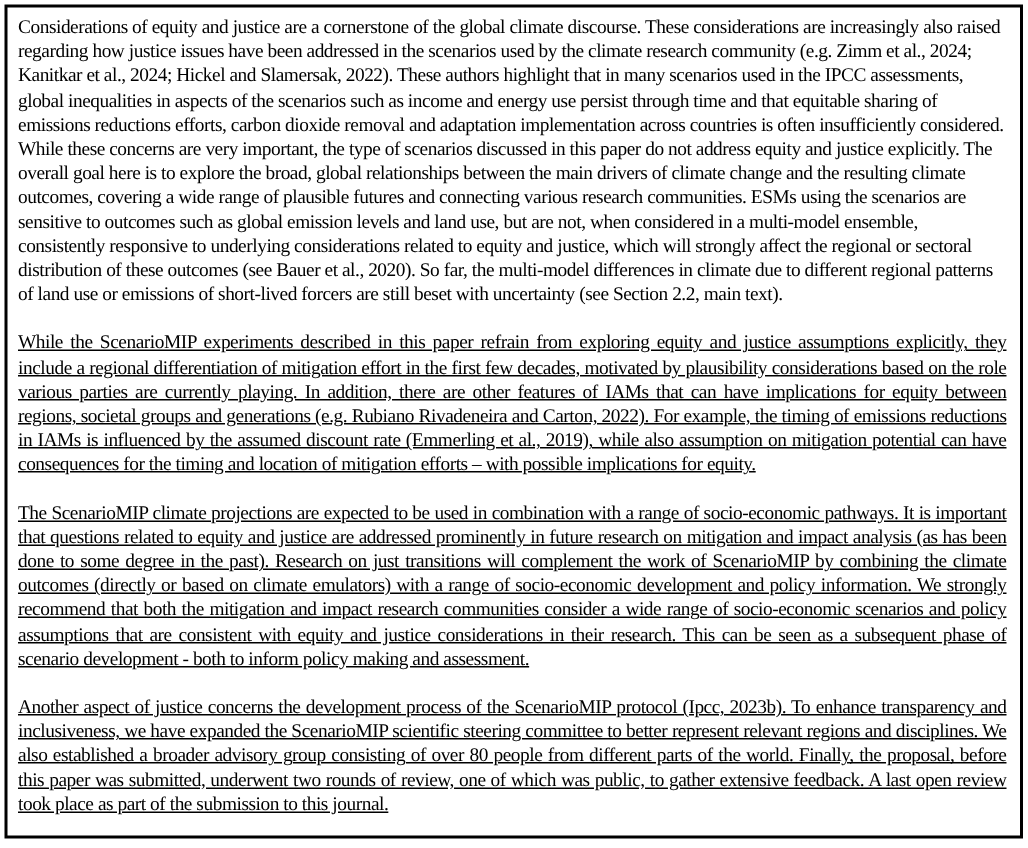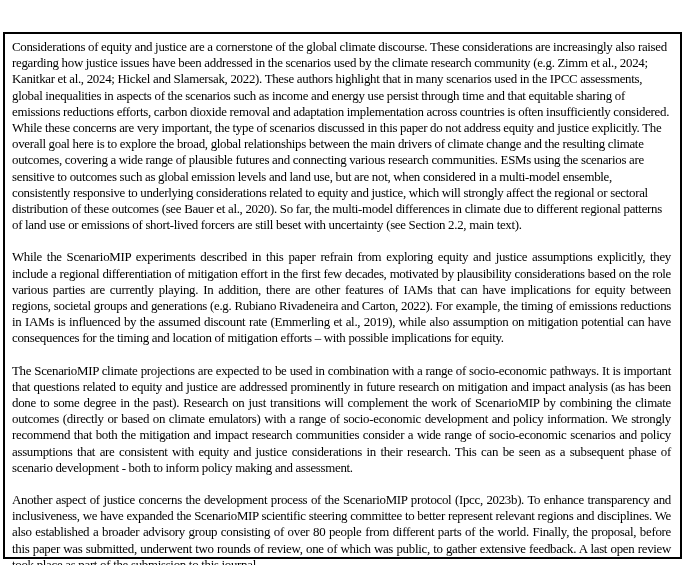--- a/index.html
+++ b/index.html
@@ -13,39 +13,39 @@
   .page {
     position: absolute;
     left: 3px;
     top: 3px;
     right: 3px;
     bottom: 6px;
     border: 2px solid #000000;
     background: #ffffff;
     box-sizing: border-box;
     padding: 5px 9px 6px 7px;
-    margin-top: 29px;
   }
   .para {
     font-family: "Liberation Serif", "DejaVu Serif", serif;
     font-size: 12.9px;
     line-height: 16.2px;
     letter-spacing: -0.3px;
     color: #000000;
     margin: 0 0 16px 0;
   }
   .para:last-child {
     margin-bottom: 0;
   }
   .align-left {
     text-align: left;
   }
   .align-justify {
     text-align: justify;
     text-justify: inter-word;
+    text-decoration: underline;
   }
 </style>
 </head>
 <body>
 
 <div class="page">
   <p class="para align-left">Considerations of equity and justice are a cornerstone of the global climate discourse. These considerations are increasingly also raised regarding how justice issues have been addressed in the scenarios used by the climate research community (e.g. Zimm et al., 2024; Kanitkar et al., 2024; Hickel and Slamersak, 2022). These authors highlight that in many scenarios used in the IPCC assessments, global inequalities in aspects of the scenarios such as income and energy use persist through time and that equitable sharing of emissions reductions efforts, carbon dioxide removal and adaptation implementation across countries is often insufficiently considered. While these concerns are very important, the type of scenarios discussed in this paper do not address equity and justice explicitly. The overall goal here is to explore the broad, global relationships between the main drivers of climate change and the resulting climate outcomes, covering a wide range of plausible futures and connecting various research communities. ESMs using the scenarios are sensitive to outcomes such as global emission levels and land use, but are not, when considered in a multi-model ensemble, consistently responsive to underlying considerations related to equity and justice, which will strongly affect the regional or sectoral distribution of these outcomes (see Bauer et al., 2020). So far, the multi-model differences in climate due to different regional patterns of land use or emissions of short-lived forcers are still beset with uncertainty (see Section 2.2, main text).</p>
   <p class="para align-justify">While the ScenarioMIP experiments described in this paper refrain from exploring equity and justice assumptions explicitly, they include a regional differentiation of mitigation effort in the first few decades, motivated by plausibility considerations based on the role various parties are currently playing. In addition, there are other features of IAMs that can have implications for equity between regions, societal groups and generations (e.g. Rubiano Rivadeneira and Carton, 2022). For example, the timing of emissions reductions in IAMs is influenced by the assumed discount rate (Emmerling et al., 2019), while also assumption on mitigation potential can have consequences for the timing and location of mitigation efforts – with possible implications for equity.</p>
   <p class="para align-justify">The ScenarioMIP climate projections are expected to be used in combination with a range of socio-economic pathways. It is important that questions related to equity and justice are addressed prominently in future research on mitigation and impact analysis (as has been done to some degree in the past). Research on just transitions will complement the work of ScenarioMIP by combining the climate outcomes (directly or based on climate emulators) with a range of socio-economic development and policy information. We strongly recommend that both the mitigation and impact research communities consider a wide range of socio-economic scenarios and policy assumptions that are consistent with equity and justice considerations in their research. This can be seen as a subsequent phase of scenario development - both to inform policy making and assessment.</p>
   <p class="para align-justify">Another aspect of justice concerns the development process of the ScenarioMIP protocol (Ipcc, 2023b). To enhance transparency and inclusiveness, we have expanded the ScenarioMIP scientific steering committee to better represent relevant regions and disciplines. We also established a broader advisory group consisting of over 80 people from different parts of the world. Finally, the proposal, before this paper was submitted, underwent two rounds of review, one of which was public, to gather extensive feedback. A last open review took place as part of the submission to this journal.</p>

